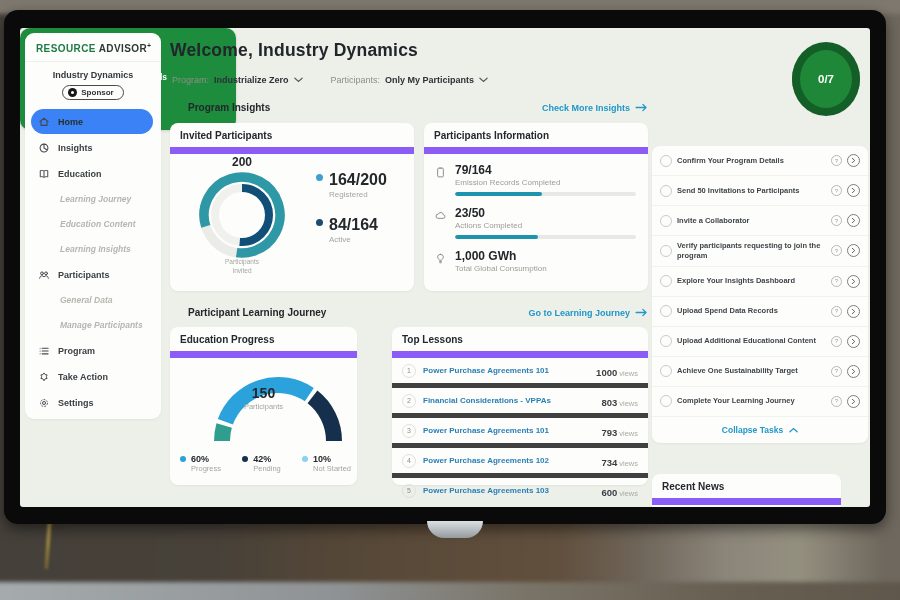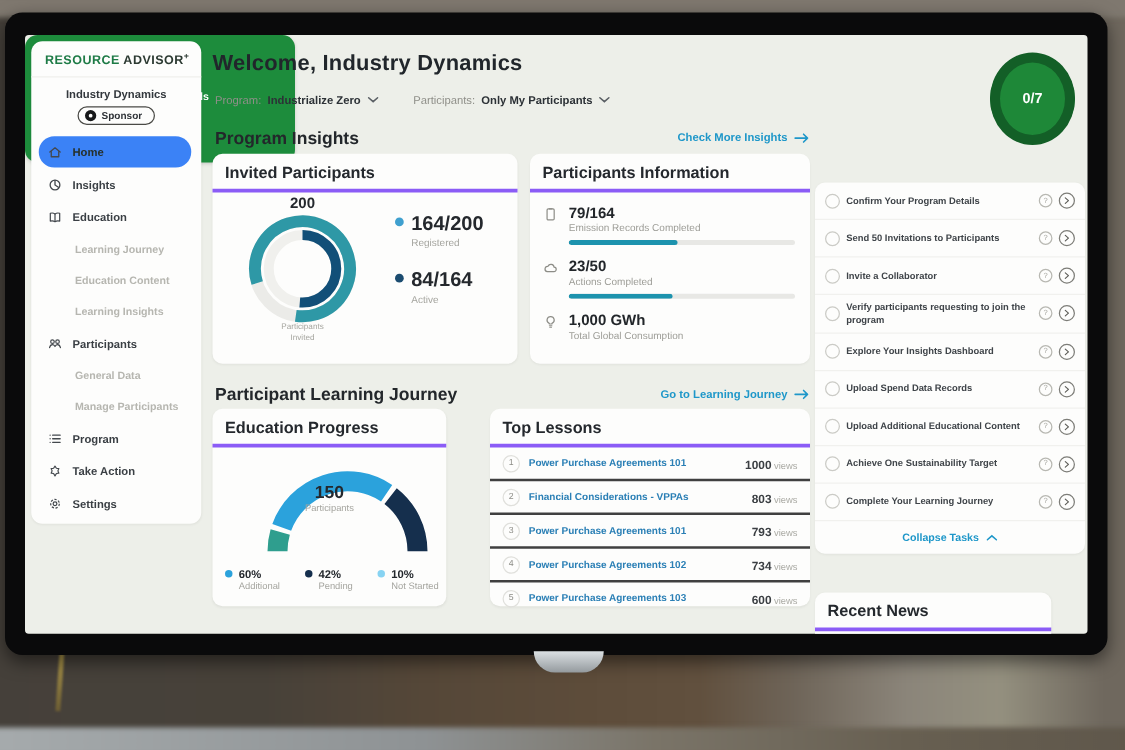--- a/index.html
+++ b/index.html
@@ -21,38 +21,38 @@
   .logo-a{color:#1e7b46;}
   .logo-b{color:#2c3a32;}
   .logo-plus{color:#2c3a32;font-size:7px;vertical-align:super;}
   .org{margin-top:8px;text-align:center;font-size:9px;font-weight:bold;color:#33383d;}
   .pill{margin:5px auto 0;width:max-content;display:flex;align-items:center;gap:4px;border:1px solid #4a4a46;border-radius:10px;padding:2px 9px 2px 5px;font-size:8px;font-weight:bold;color:#2f3338;}
   .pill-ic{width:9px;height:9px;border-radius:50%;background:#17181a;position:relative;}
   .pill-ic::after{content:"";position:absolute;left:3px;top:3px;width:3px;height:3px;border-radius:50%;background:#fdfdfc;}
   #nav{margin-top:9px;}
   .nav-item{display:flex;align-items:center;gap:8px;height:25px;margin:0 8px 1px 6px;padding-left:7px;border-radius:13px;font-size:9px;font-weight:bold;color:#3a3f44;cursor:pointer;}
   .nav-item.active{background:#3b82f6;color:#26302a;}
-  .nav-item.sub{padding-left:29px;font-size:8.5px;color:#b6b6b0;font-weight:bold;height:24px;}
+  .nav-item.sub{padding-left:29px;font-size:8.5px;color:#b6b6b0;font-weight:bold;height:24px;font-style:italic;}
   .nav-ic{width:12px;height:12px;display:inline-flex;color:#43484d;}
   .nav-ic svg{width:12px;height:12px;}
   
   .welcome{position:absolute;left:150px;top:12px;font-size:17.5px;font-weight:bold;color:#21262b;letter-spacing:.2px;}
   .filters{position:absolute;left:152px;top:47px;display:flex;gap:28px;align-items:center;}
   .filter{display:flex;align-items:center;gap:5px;font-size:9px;}
   .f-lbl{color:#8f8f89;}
   .f-val{font-weight:bold;color:#2c3136;}
   .chev{display:inline-flex;width:9px;color:#5a5f64;}
   .chev svg{width:9px;height:6px;}
   .sec-head{position:absolute;display:flex;justify-content:space-between;align-items:center;width:476px;left:152px;}
-  .sec-title{font-size:14px;font-weight:bold;color:#23272b;}
+  .sec-title{font-size:10px;font-weight:bold;color:#23272b;margin-left:16px;}
   .sec-link{display:flex;align-items:center;gap:5px;font-size:9px;font-weight:bold;color:#1e97c9;cursor:pointer;}
   .arrow{display:inline-flex;width:13px;color:#1e97c9;}
   .arrow svg{width:13px;height:9px;}
   .card{position:absolute;background:#fdfdfc;border-radius:8px;box-shadow:0 1px 2px rgba(0,0,0,.05);}
-  .card-title{padding:7px 10px 6px;font-size:13px;font-weight:bold;color:#24282d;border-bottom:3px solid #8b5cf6;}
+  .card-title{padding:7px 10px 6px;font-size:10px;font-weight:bold;color:#24282d;border-bottom:7px solid #8b5cf6;}
   
   .card-invited{left:150px;top:95px;width:244px;height:168px;}
   .donut-wrap{position:absolute;left:12px;top:32px;width:120px;height:120px;}
   .donut-center{position:absolute;inset:0;display:flex;flex-direction:column;align-items:center;justify-content:space-between;text-align:center;}
   .donut-val{font-size:12px;font-weight:bold;color:#24282d;}
   .donut-lbl{font-size:6.5px;color:#a5a59f;width:52px;line-height:1.3;}
   .inv-legend{position:absolute;left:146px;top:48px;display:flex;flex-direction:column;gap:17px;}
   .leg-item{display:flex;gap:6px;}
   .leg-dot{width:7px;height:7px;border-radius:50%;margin-top:3px;}
   .leg-val{font-size:16px;font-weight:bold;color:#24282d;}
@@ -74,21 +74,21 @@
   .gauge-center{position:absolute;left:0;right:0;top:58px;text-align:center;}
   .gauge-val{font-size:14px;font-weight:bold;color:#24282d;}
   .gauge-lbl{font-size:7.5px;color:#a5a59f;margin-top:1px;}
   .edu-legend{position:absolute;left:10px;right:6px;top:127px;display:flex;justify-content:space-between;}
   .eleg{display:flex;gap:5px;}
   .eleg-dot{width:6px;height:6px;border-radius:50%;margin-top:2px;}
   .eleg-pct{font-size:9px;font-weight:bold;color:#24282d;}
   .eleg-lbl{font-size:7.5px;color:#a5a59f;}
   
   .card-lessons{left:372px;top:299px;width:256px;height:158px;}
-  .lesson-row{display:flex;align-items:center;gap:7px;padding:0 10px;height:25px;border-bottom:2px solid #404040;}
+  .lesson-row{display:flex;align-items:center;gap:7px;padding:0 10px;height:25px;border-bottom:5px solid #404040;}
   .lesson-row:last-child{border-bottom:none;}
   .rank{width:12px;height:12px;flex:none;border:1px solid #e0e0dc;border-radius:50%;font-size:7px;color:#8d8d87;display:flex;align-items:center;justify-content:center;}
   .l-title{flex:1;font-size:8px;font-weight:bold;color:#2a7fb5;cursor:pointer;white-space:nowrap;overflow:hidden;}
   .l-views{font-size:9.5px;font-weight:bold;color:#3a3e42;}
   .l-suffix{font-size:7.5px;color:#aaaaa4;margin-left:2px;}
   
   .card-todo{left:632px;top:10px;width:216px;height:102px;background:#1d8c3c;border-radius:10px;box-shadow:0 1px 3px rgba(0,0,0,.15);}
   .todo-title{padding:11px 0 0 12px;font-size:12.5px;font-weight:bold;color:#fff;}
   .todo-sub{padding:4px 0 0 12px;font-size:7.5px;color:#cfe9d4;}
   .todo-line{display:flex;align-items:center;gap:5px;padding:6px 0 0 12px;font-size:8.5px;font-weight:bold;color:#fff;width:138px;}
@@ -345,21 +345,21 @@
       </div>
       <div class="gauge-center">
         <div class="gauge-val">150</div>
         <div class="gauge-lbl">Participants</div>
       </div>
       <div class="edu-legend" id="edu-legend">
           <div class="eleg">
             <span class="eleg-dot" style="background:#2BA2DC"></span>
             <span>
               <div class="eleg-pct">60%</div>
-              <div class="eleg-lbl">Additional</div>
+              <div class="eleg-lbl">Progress</div>
             </span>
           </div>
           <div class="eleg">
             <span class="eleg-dot" style="background:#152F4D"></span>
             <span>
               <div class="eleg-pct">42%</div>
               <div class="eleg-lbl">Pending</div>
             </span>
           </div>
           <div class="eleg">

